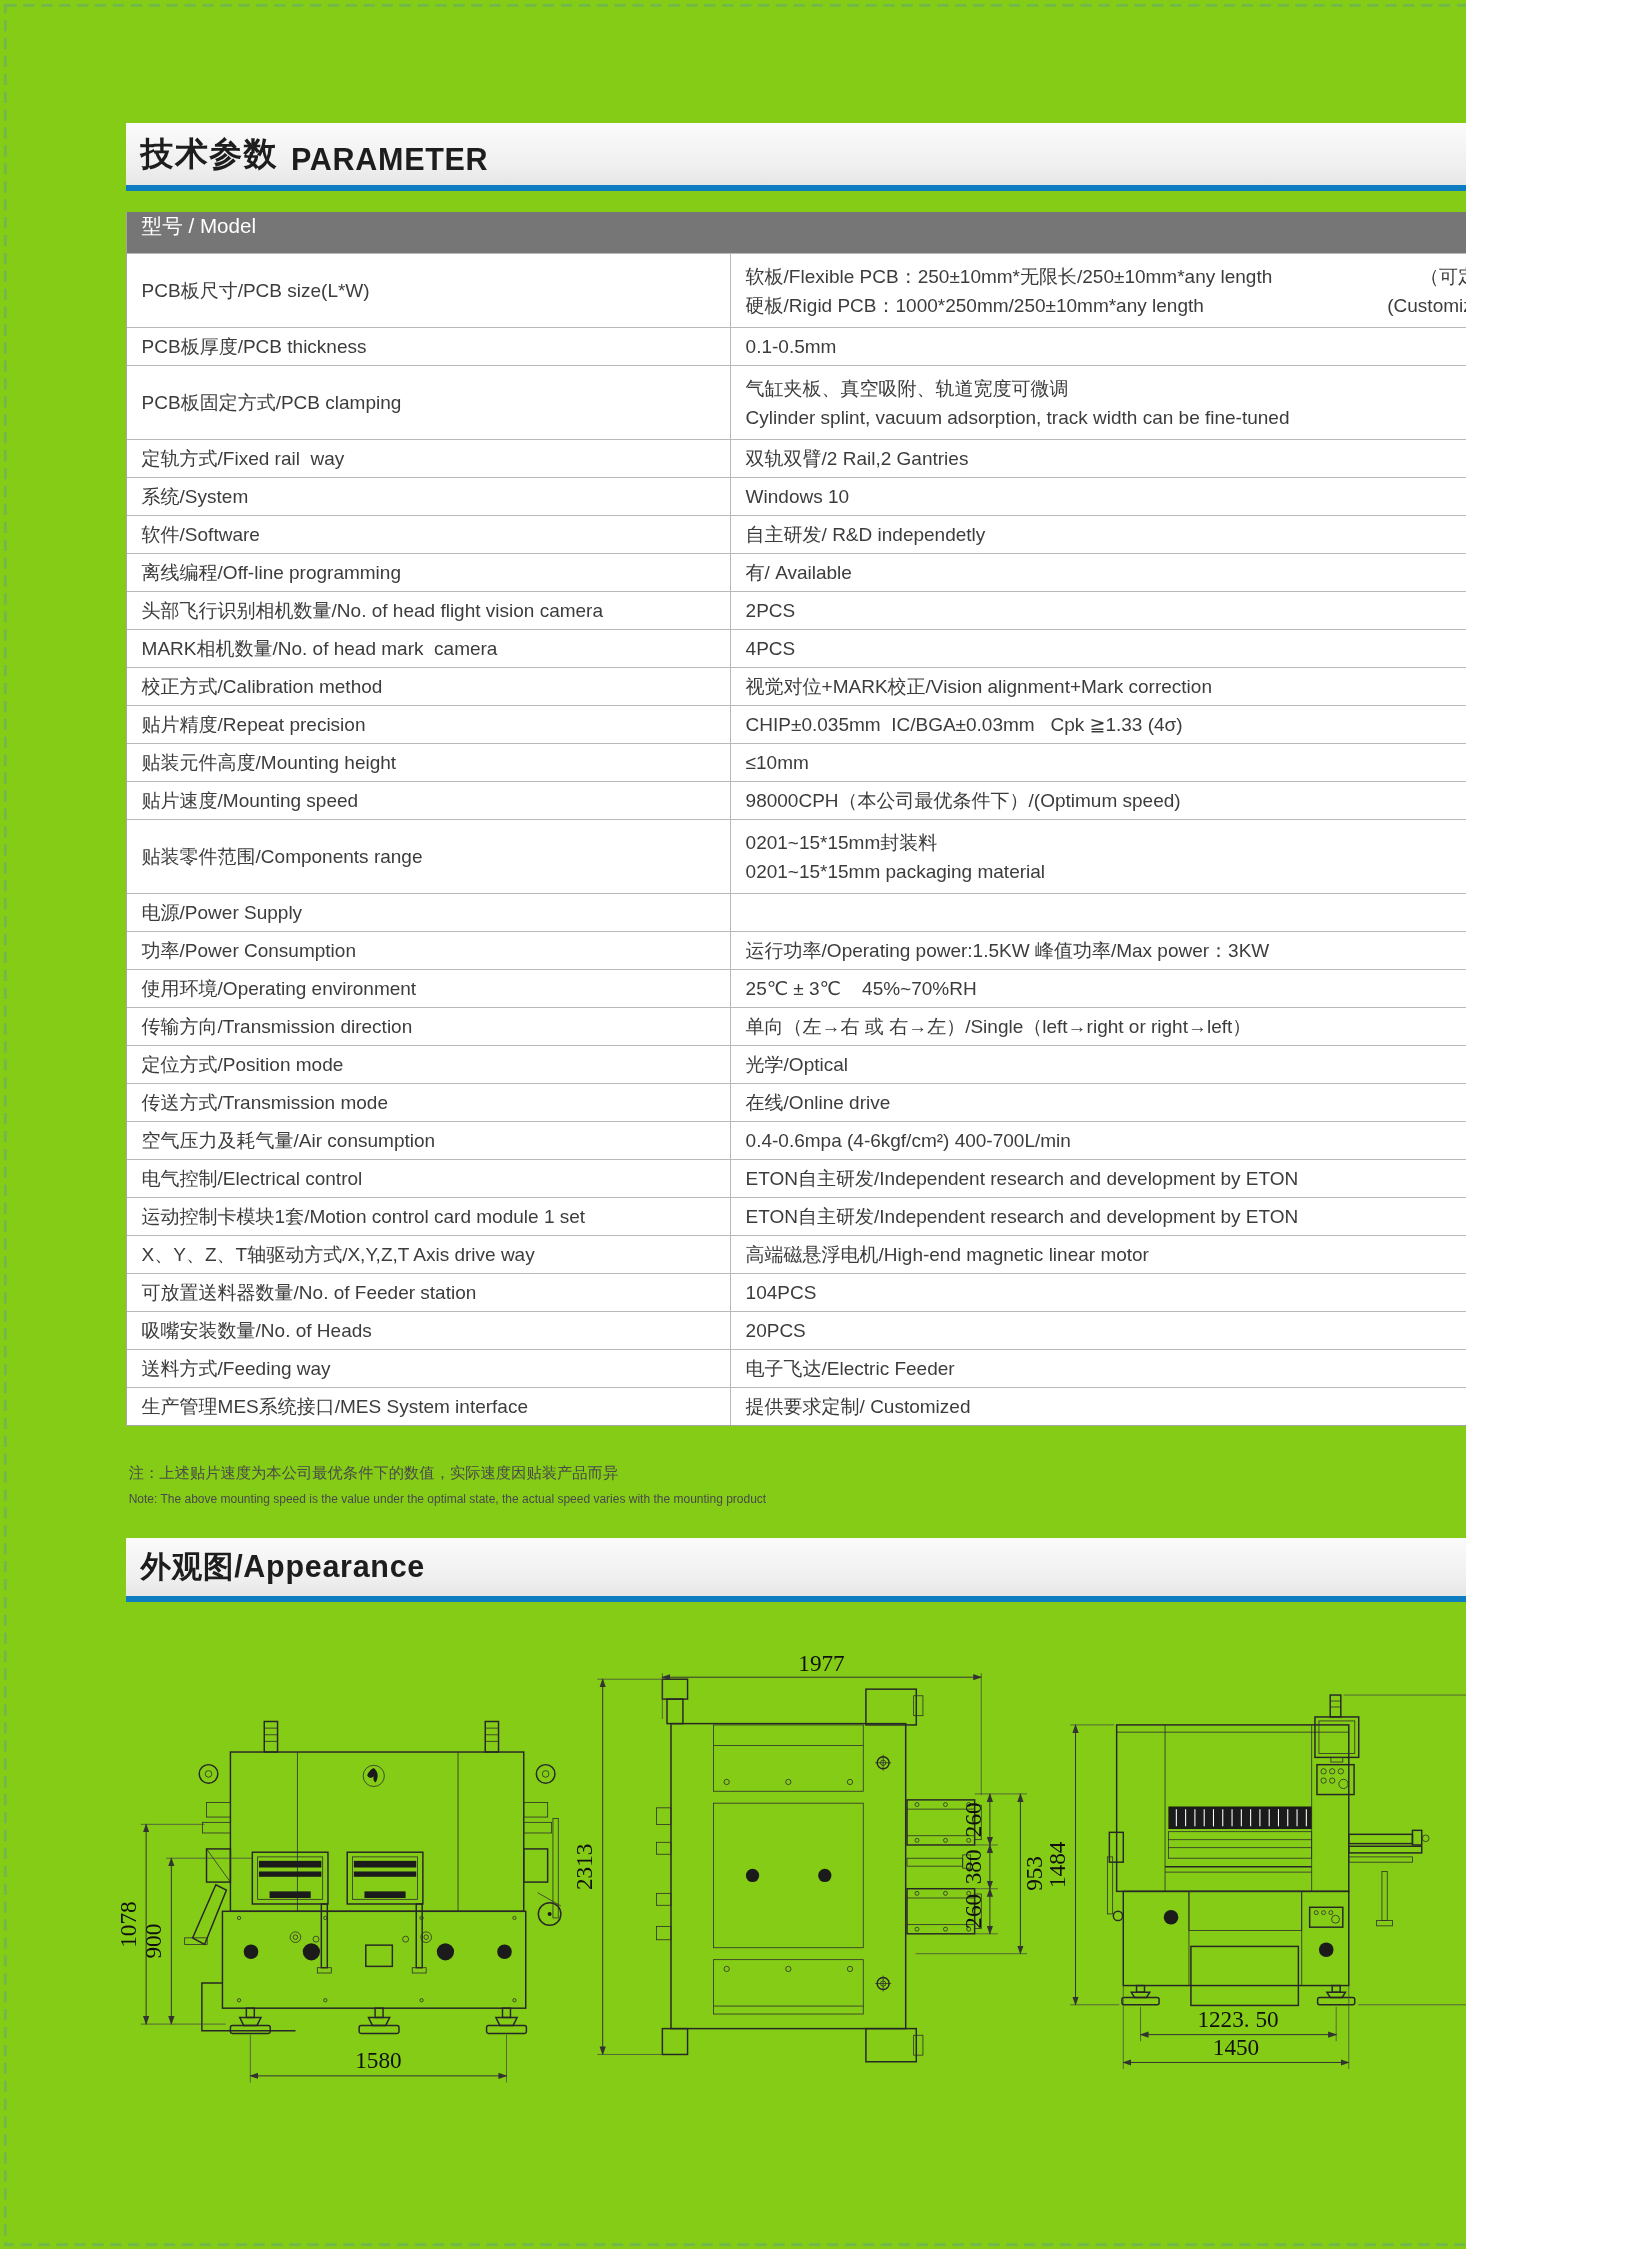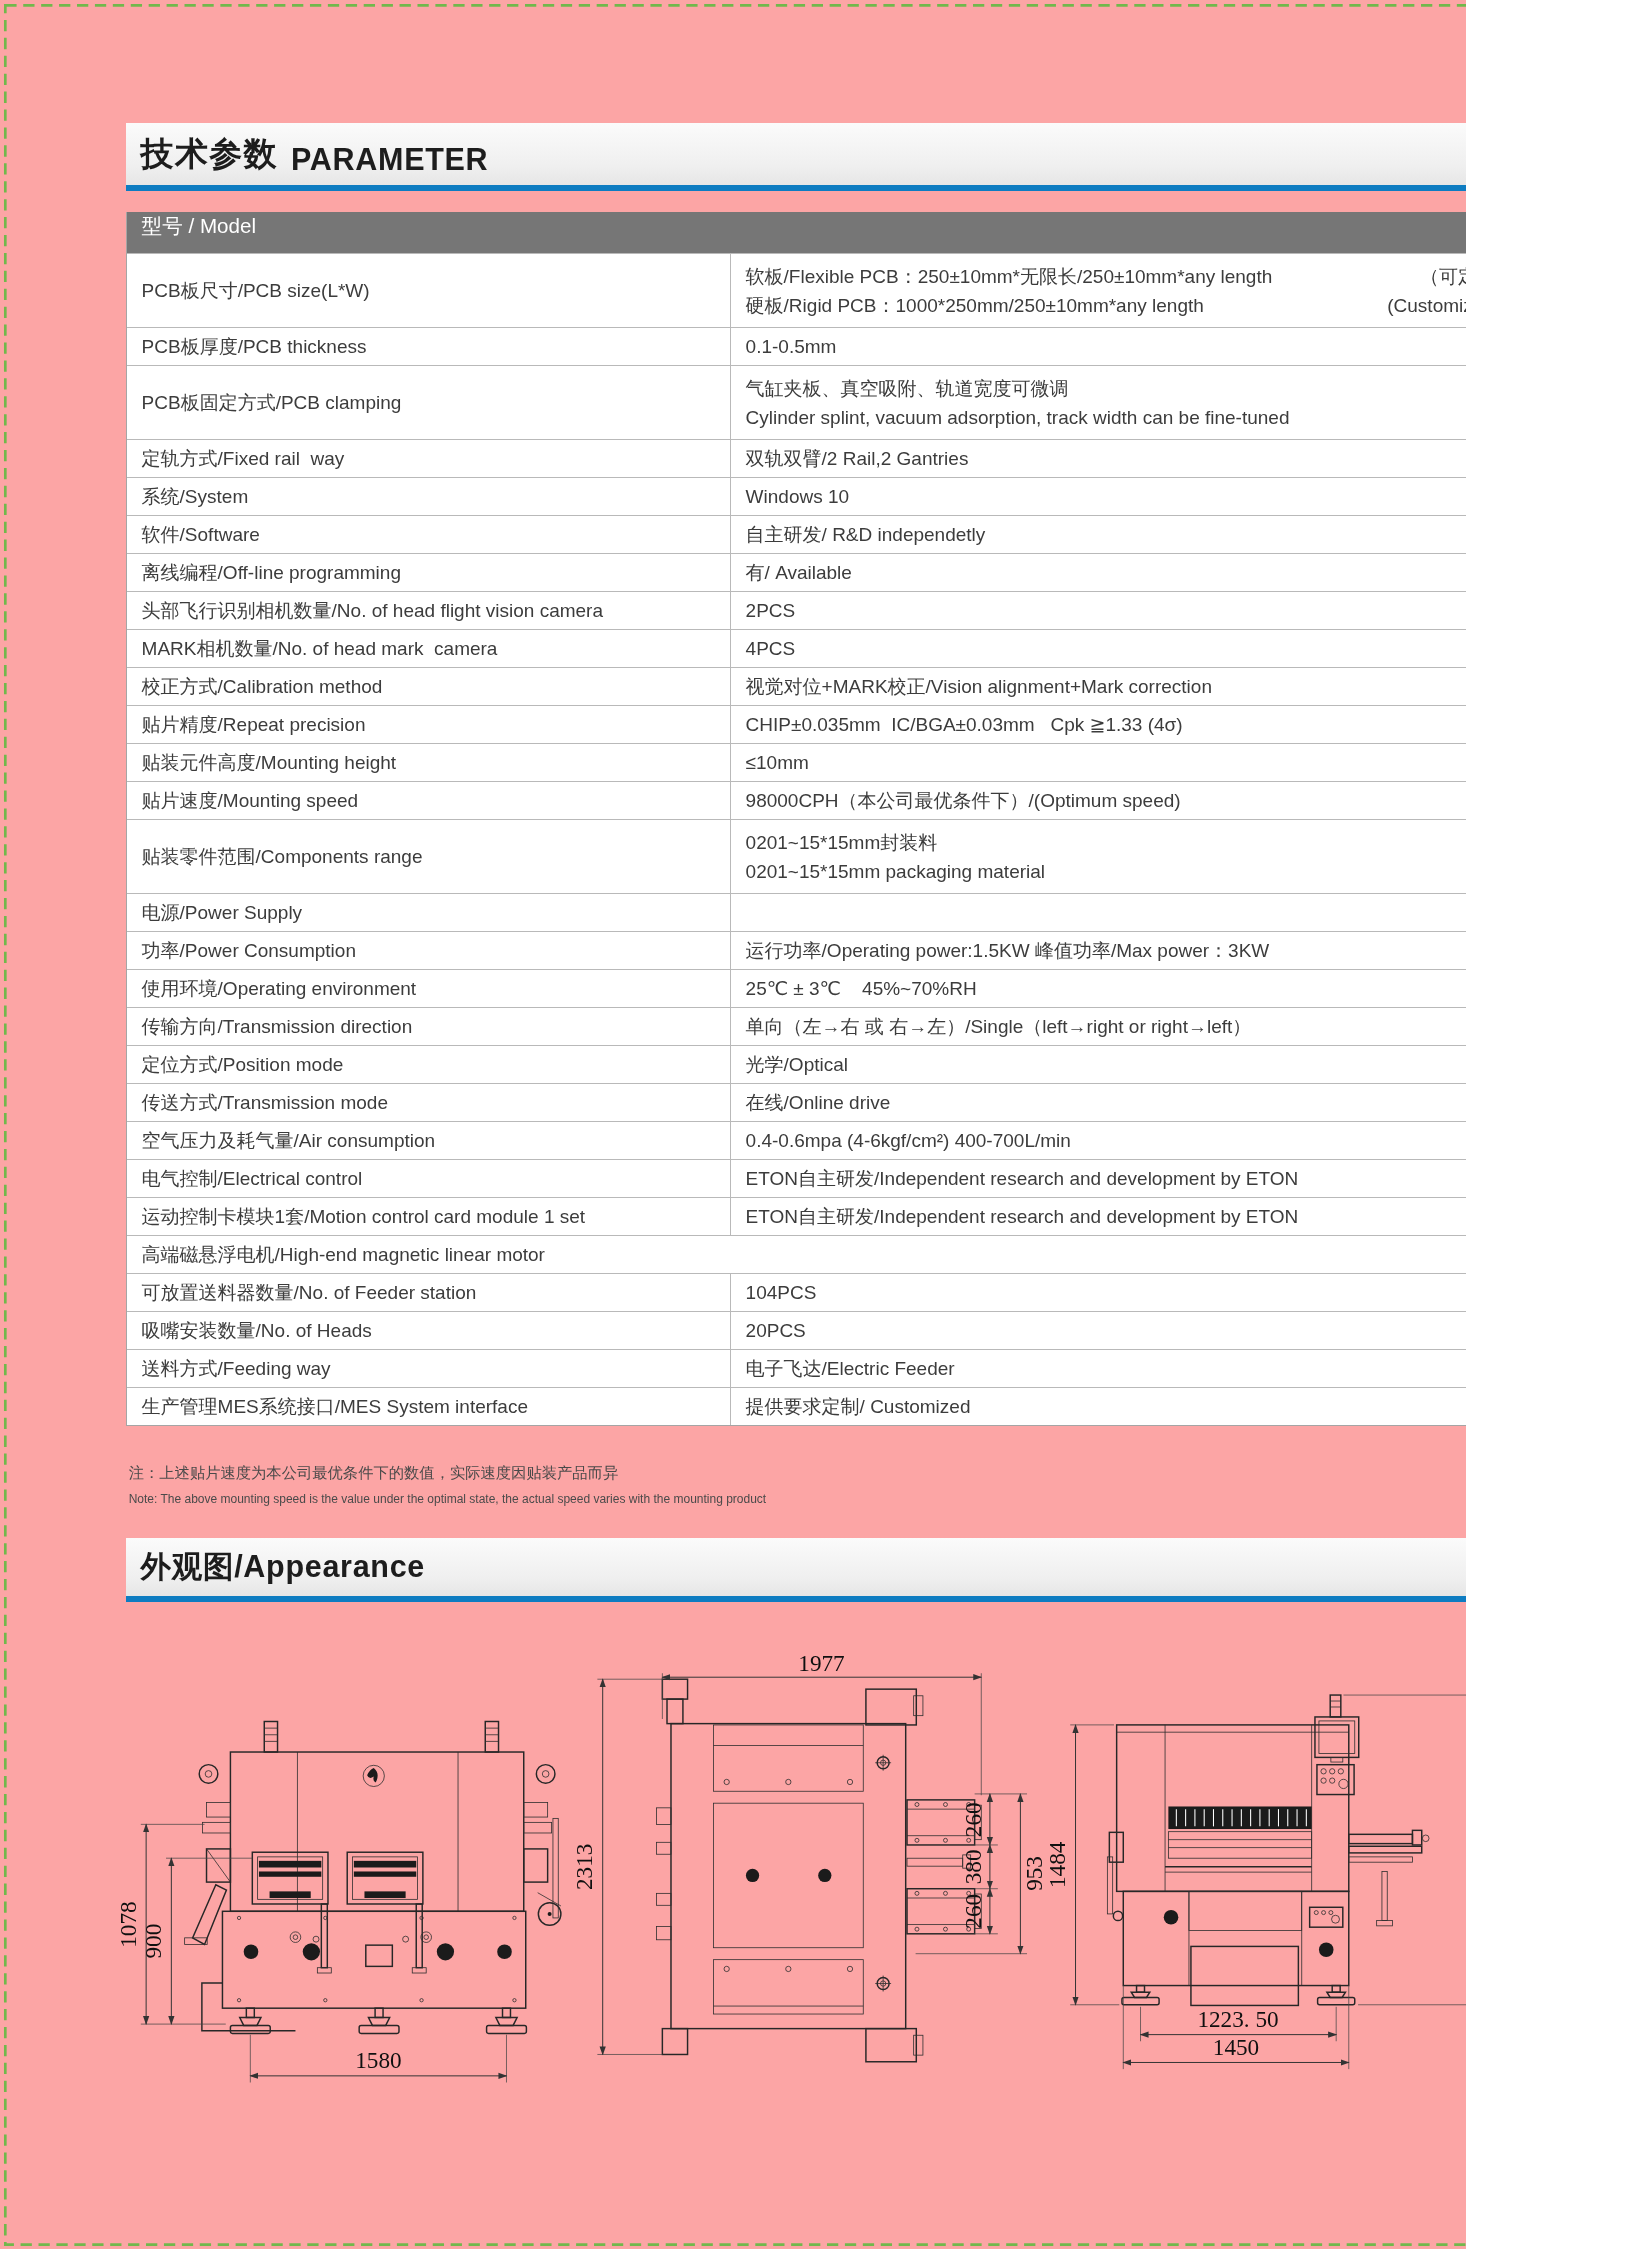--- a/index.html
+++ b/index.html
@@ -1,16 +1,16 @@
 <!DOCTYPE html>
 <html style="--accent: #0e7cc1; --headgray: #767676;font-size:10.6px"><head>
 <meta charset="utf-8">
 <style>
   html,body{margin:0;padding:0;background:#fff;}
-  .page{position:relative;width:1466px;height:2250px;background:#fca5a5;overflow:hidden;
+  .page{position:relative;width:1466px;height:2250px;background:#84cc16;overflow:hidden;
         font-family:"Liberation Sans","DejaVu Sans",sans-serif;color:#3c3c3c;}
   .frame-svg{position:absolute;left:0;top:0;}
   .content{position:absolute;left:126px;top:0;width:1407px;}
 
   
   .sec-block{background:linear-gradient(180deg,#fbfbfb 0%,#efefef 70%,#e6e6e6 100%);
              display:flex;align-items:flex-end;padding:0 0 8px 14.6px;box-sizing:border-box;}
   .sec1{margin-top:123px;height:62px;}
   .sec2{margin-top:32px;height:58px;}
   .sec-zh{font-size:33px;font-weight:bold;color:#1d1d1d;letter-spacing:1.3px;}
@@ -258,20 +258,21 @@
           </div>
           <div class="t-row single">
             <div class="t-label">运动控制卡模块1套/Motion control card module 1 set</div>
             <div class="t-value">
               <div class="v-line">
                 <span class="v-main">ETON自主研发/Independent research and development by ETON</span>
               </div>
             </div>
           </div>
           <div class="t-row single">
+            <div class="t-label">X、Y、Z、T轴驱动方式/X,Y,Z,T Axis drive way</div>
             <div class="t-value">
               <div class="v-line">
                 <span class="v-main">高端磁悬浮电机/High-end magnetic linear motor</span>
               </div>
             </div>
           </div>
           <div class="t-row single">
             <div class="t-label">可放置送料器数量/No. of Feeder station</div>
             <div class="t-value">
               <div class="v-line">

